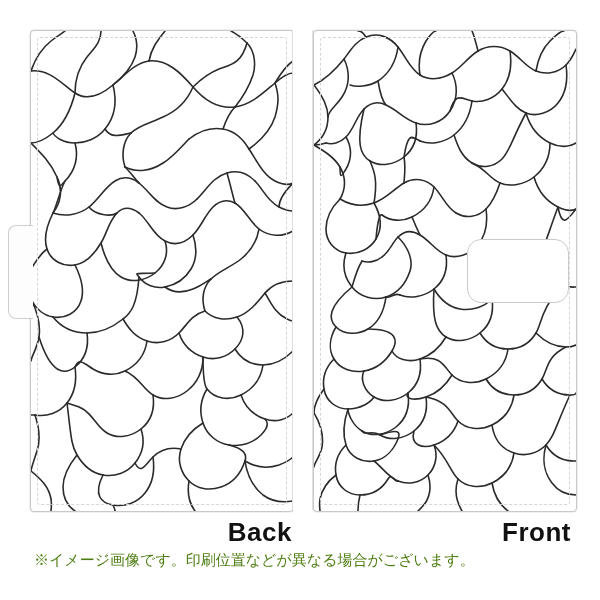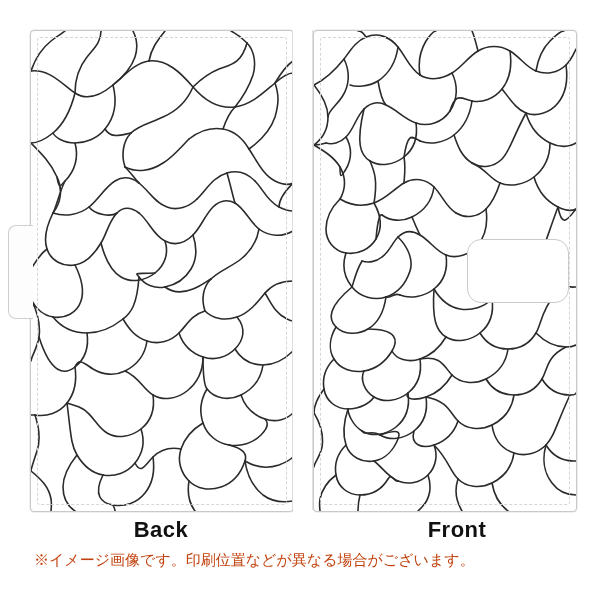--- a/index.html
+++ b/index.html
@@ -98,39 +98,39 @@
     background: #ffffff;
     border: 1px solid #cacaca;
     border-radius: 14px;
   }
 
   
   .caption {
     position: absolute;
     top: 517px;
     width: 262px;
-    text-align: center;
-    font-size: 22px;
+    text-align: right;
+    font-size: 26px;
     font-weight: bold;
     color: #111111;
     letter-spacing: 0.5px;
   }
   .caption-back { left: 30px; }
-  .caption-front { left: 326px; }
+  .caption-front { left: 309px; }
 
   
   .notes {
     position: absolute;
     left: 34px;
     top: 549px;
     width: 540px;
   }
   .note {
     font-size: 15px;
-    color: #c2410c;
+    color: #4d7c0f;
     line-height: 22px;
     white-space: nowrap;
   }
 </style>
 </head>
 <body>
 
 <div class="stage">
 
   <div class="panel panel-back">

